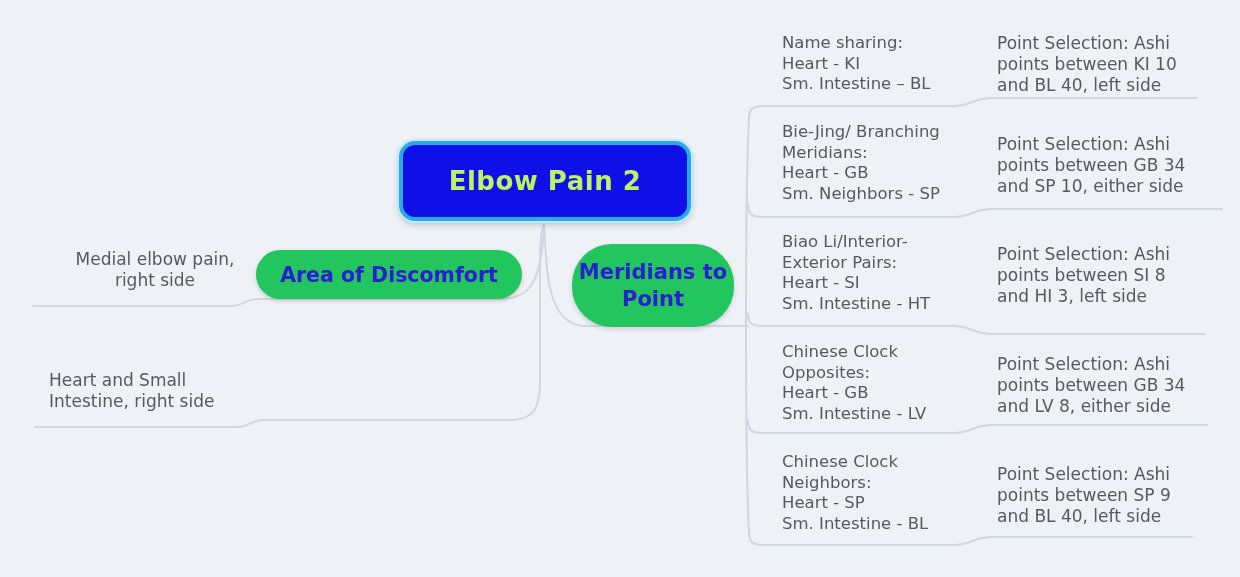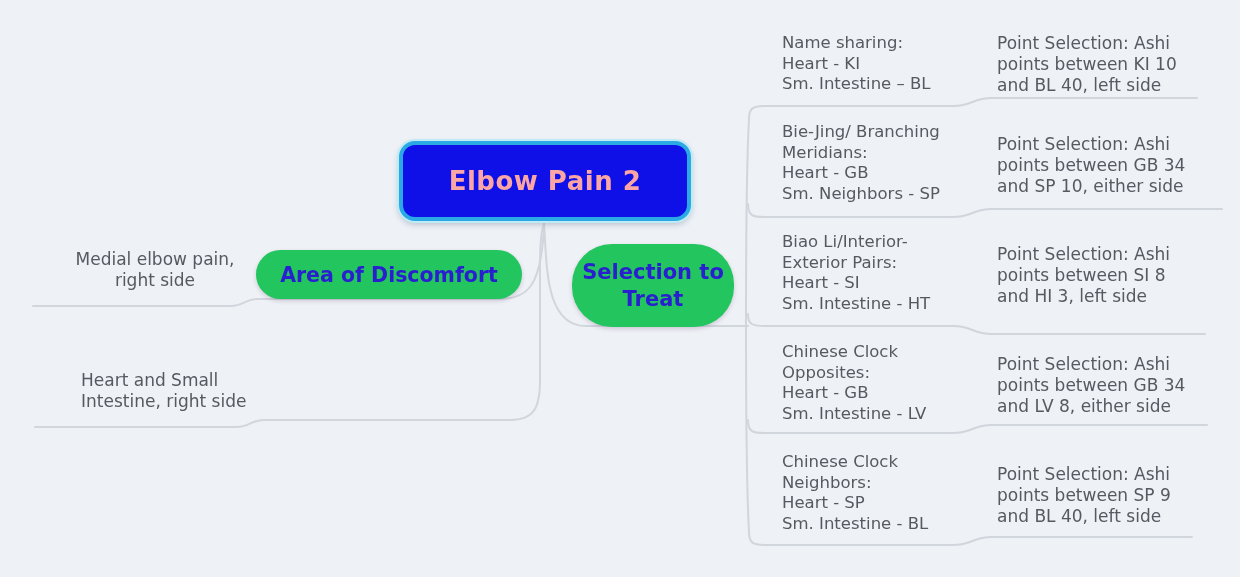--- a/index.html
+++ b/index.html
@@ -10,42 +10,42 @@
   }
   .stage svg.wires{position:absolute;left:0;top:0;width:1240px;height:577px;}
   .wires path{fill:none;stroke:#d1d6dd;stroke-width:2;stroke-linecap:round;}
 
   .node{
     position:absolute;display:flex;align-items:center;justify-content:center;
     text-align:center;box-sizing:border-box;cursor:pointer;
   }
   .central{
     left:399px;top:141px;width:292px;height:80px;
-    background:#0f10e8;color:#fca5a5;
+    background:#0f10e8;color:#bef264;
     border:4px solid #2ba9e5;border-radius:16px;
     box-shadow:0 0 0 2px #bfeaf6,0 3px 6px rgba(60,80,110,.35);
     font-size:26px;font-weight:bold;letter-spacing:.5px;
   }
   .pill{
     background:#22c55e;color:#2a1fd0;
     border-radius:26px;font-weight:bold;font-size:20.5px;
     box-shadow:0 2px 4px rgba(90,60,100,.22);
   }
   .pill-area{left:256px;top:250px;width:266px;height:49px;}
   .pill-meridian{left:262px;top:371px;width:260px;height:49px;}
   .pill-treat{
     left:572px;top:244px;width:162px;height:83px;
     border-radius:40px;font-size:21px;line-height:27px;
   }
   .txt{
     position:absolute;color:#555a61;white-space:pre-line;cursor:pointer;
   }
   .note{font-size:17px;line-height:20.5px;}
   .note-1{left:40px;top:249px;width:230px;text-align:center;}
-  .note-2{left:49px;top:370px;width:230px;margin-left:32px;}
+  .note-2{left:49px;top:370px;width:230px;}
   .cat{left:782px;width:215px;font-size:16.5px;line-height:20.5px;}
   .cat-0{top:33px;}
   .cat-1{top:122px;}
   .cat-2{top:232px;}
   .cat-3{top:342px;}
   .cat-4{top:452px;}
   .pt{left:997px;width:240px;font-size:17px;line-height:21px;}
   .pt-0{top:33px;}
   .pt-1{top:134px;}
   .pt-2{top:244px;}
@@ -71,21 +71,21 @@
 
   <div class="node central">Elbow Pain 2</div>
 
   <div class="txt note note-1">Medial elbow pain,
 right side</div>
   <div class="node pill pill-area">Area of Discomfort</div>
 
   <div class="txt note note-2">Heart and Small
 Intestine, right side</div>
 
-  <div class="node pill pill-treat">Selection to Treat</div>
+  <div class="node pill pill-treat">Meridians to Point</div>
 
   <div class="txt cat cat-0">Name sharing:
 Heart - KI
 Sm. Intestine – BL</div>
   <div class="txt pt pt-0">Point Selection: Ashi
 points between KI 10
 and BL 40, left side</div>
 
   <div class="txt cat cat-1">Bie-Jing/ Branching
 Meridians:

